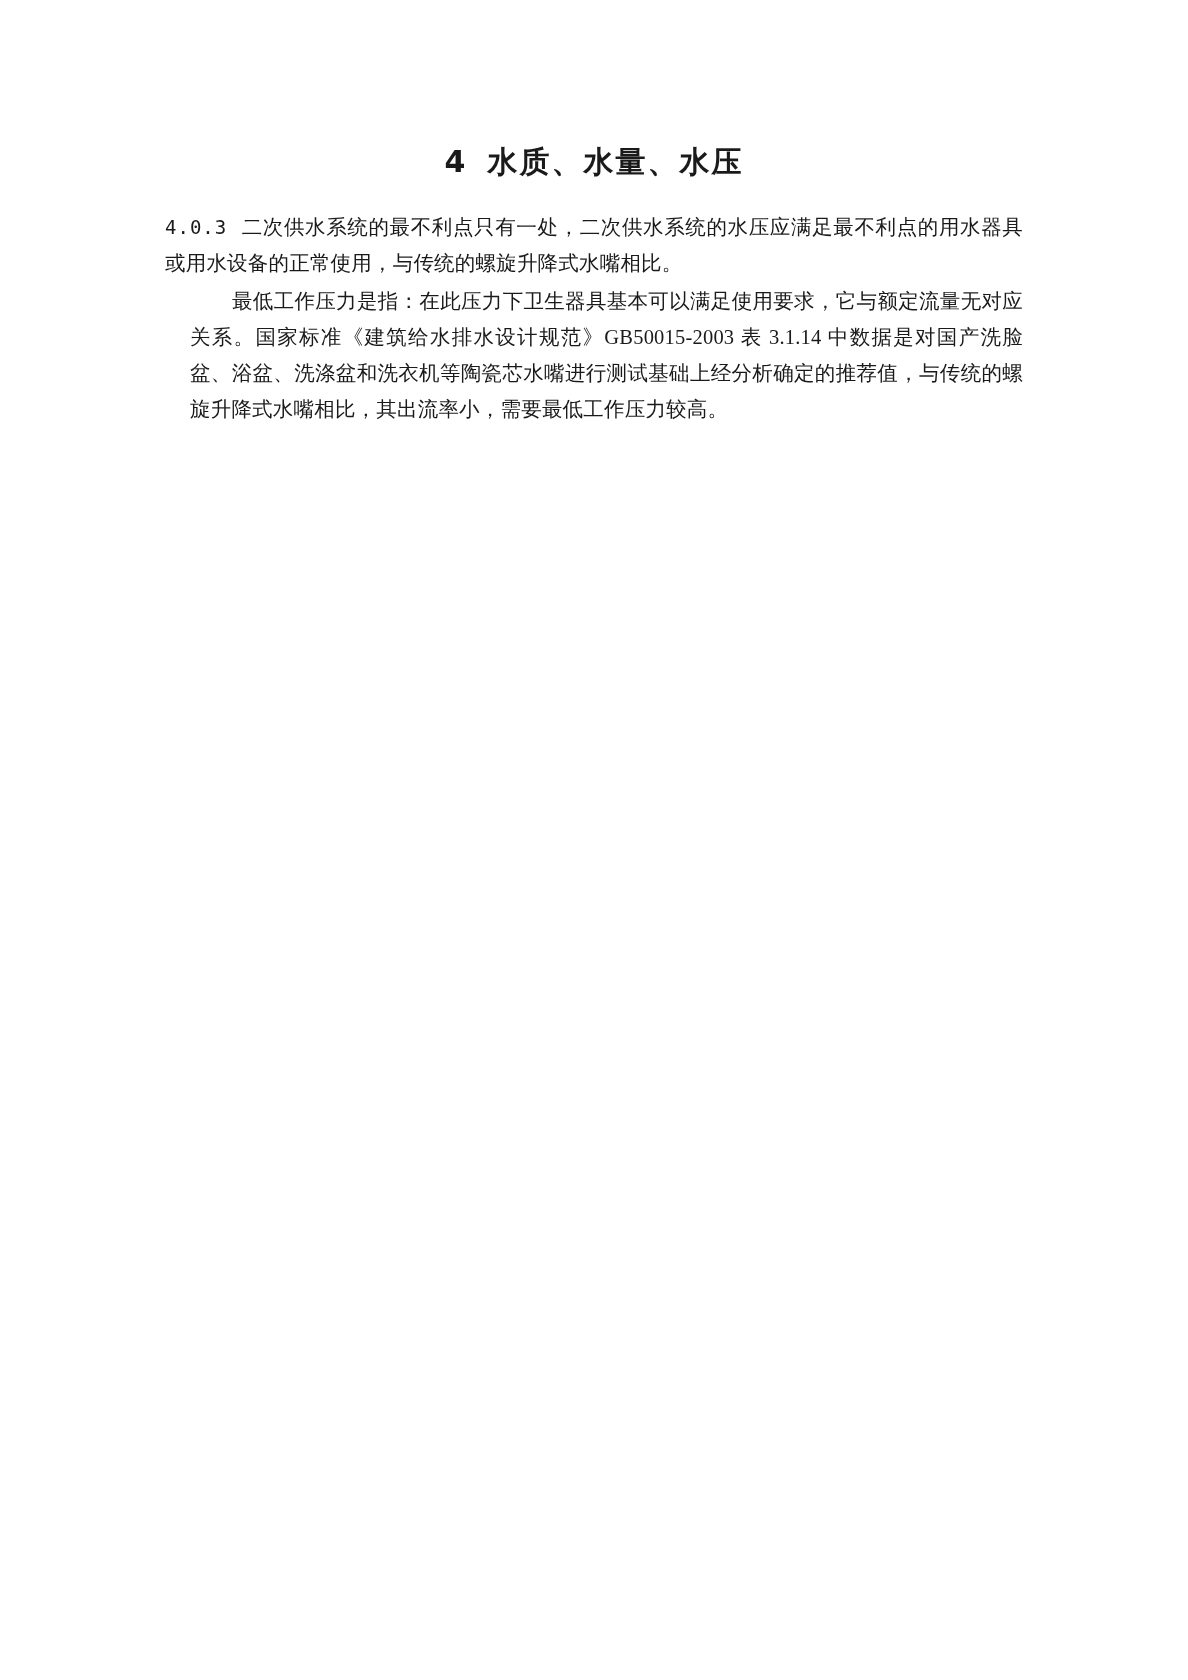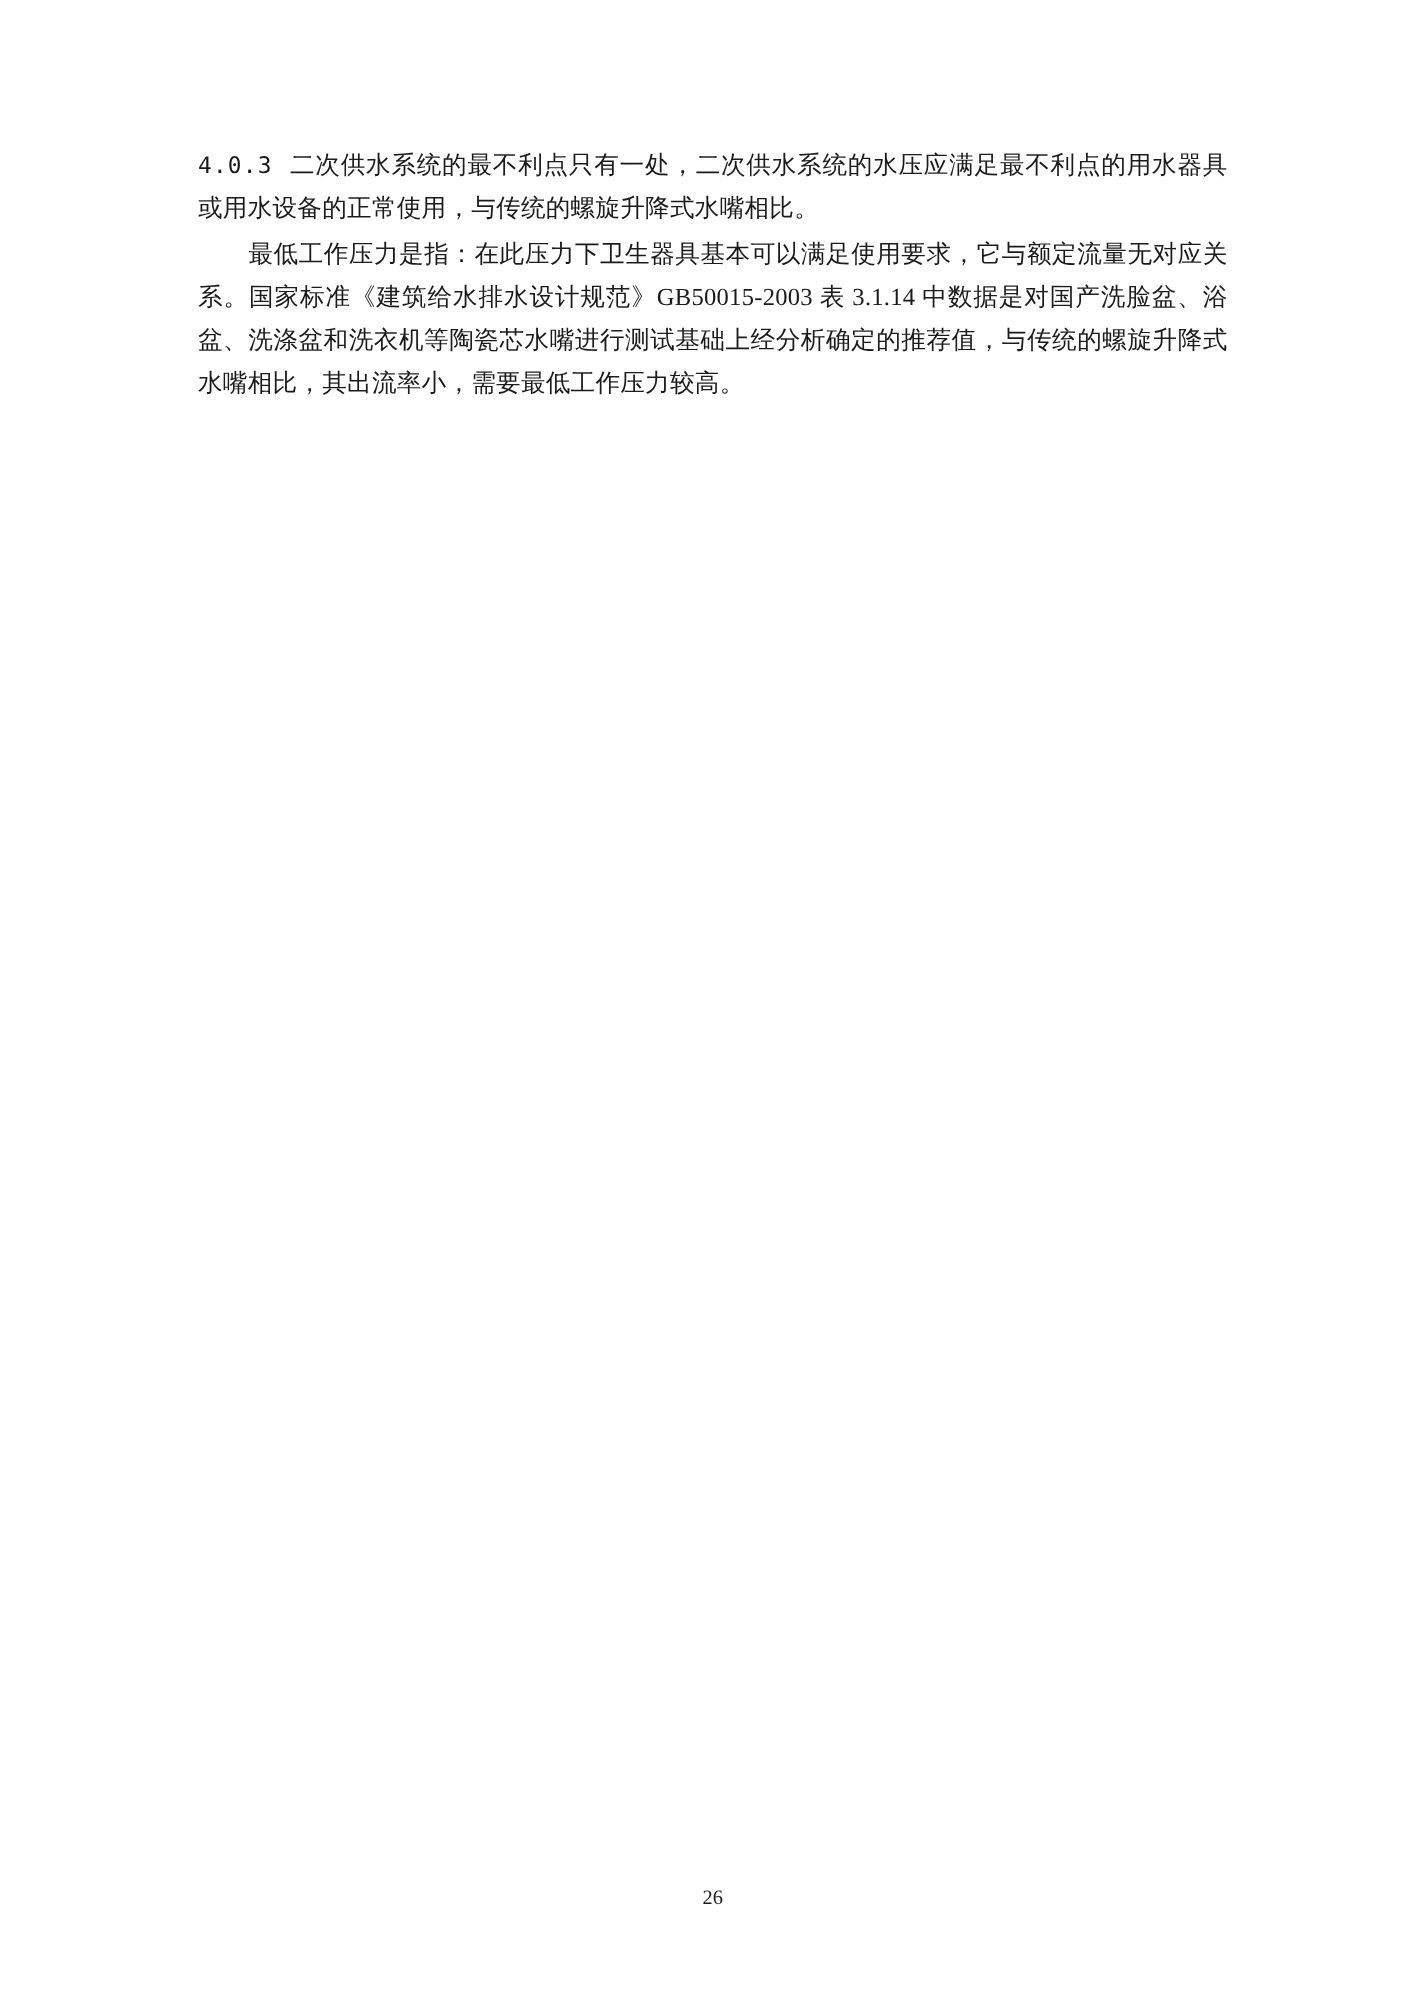--- a/index.html
+++ b/index.html
@@ -45,43 +45,46 @@
     letter-spacing: 0.2px;
   }
   .para .clause {
     font-family: "DejaVu Sans Mono", "Liberation Mono", monospace;
     font-size: 19px;
     letter-spacing: 1px;
     margin-right: 14px;
   }
   .indent {
     text-indent: 42px;
+    margin-left: 25px;
   }
   .footer {
     position: absolute;
     left: 0;
     right: 0;
     bottom: 88px;
     text-align: center;
     font-size: 17px;
     font-family: "Liberation Serif", serif;
     color: #1a1a1a;
   }
 </style>
 </head>
 <body>
 
 <div class="page">
 
+  <h1 class="chapter-title">
+    <span class="num">4</span><span>水质、水量、水压</span>
+  </h1>
 
 
 
   <p class="para">
     <span class="clause">4.0.3</span><span>二次供水系统的最不利点只有一处，二次供水系统的水压应满足最不利点的用水器具或用水设备的正常使用，与传统的螺旋升降式水嘴相比。</span>
   </p>
 
   <p class="para indent">
     <span>最低工作压力是指：在此压力下卫生器具基本可以满足使用要求，它与额定流量无对应关系。国家标准《建筑给水排水设计规范》GB50015-2003 表 3.1.14 中数据是对国产洗脸盆、浴盆、洗涤盆和洗衣机等陶瓷芯水嘴进行测试基础上经分析确定的推荐值，与传统的螺旋升降式水嘴相比，其出流率小，需要最低工作压力较高。</span>
   </p>
 
-  <div class="footer">26</div>
 
 </div>
 
 </body></html>

